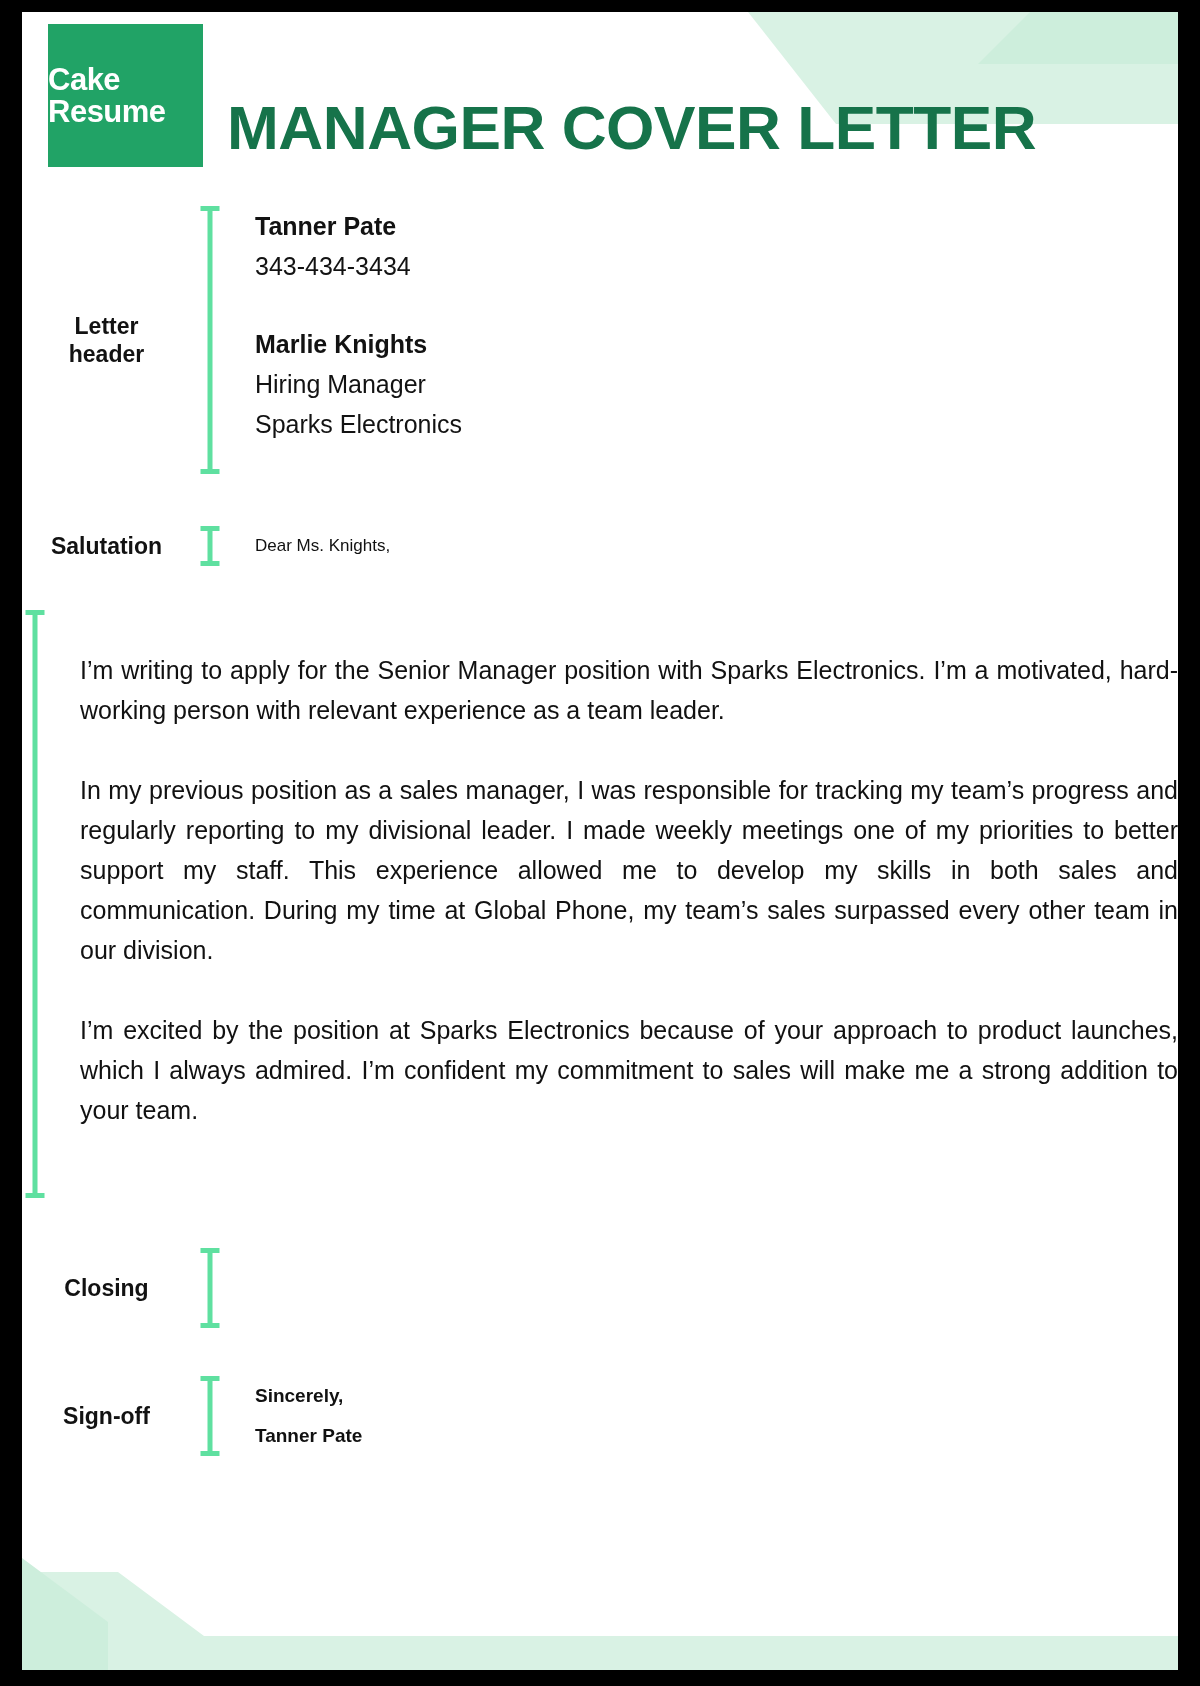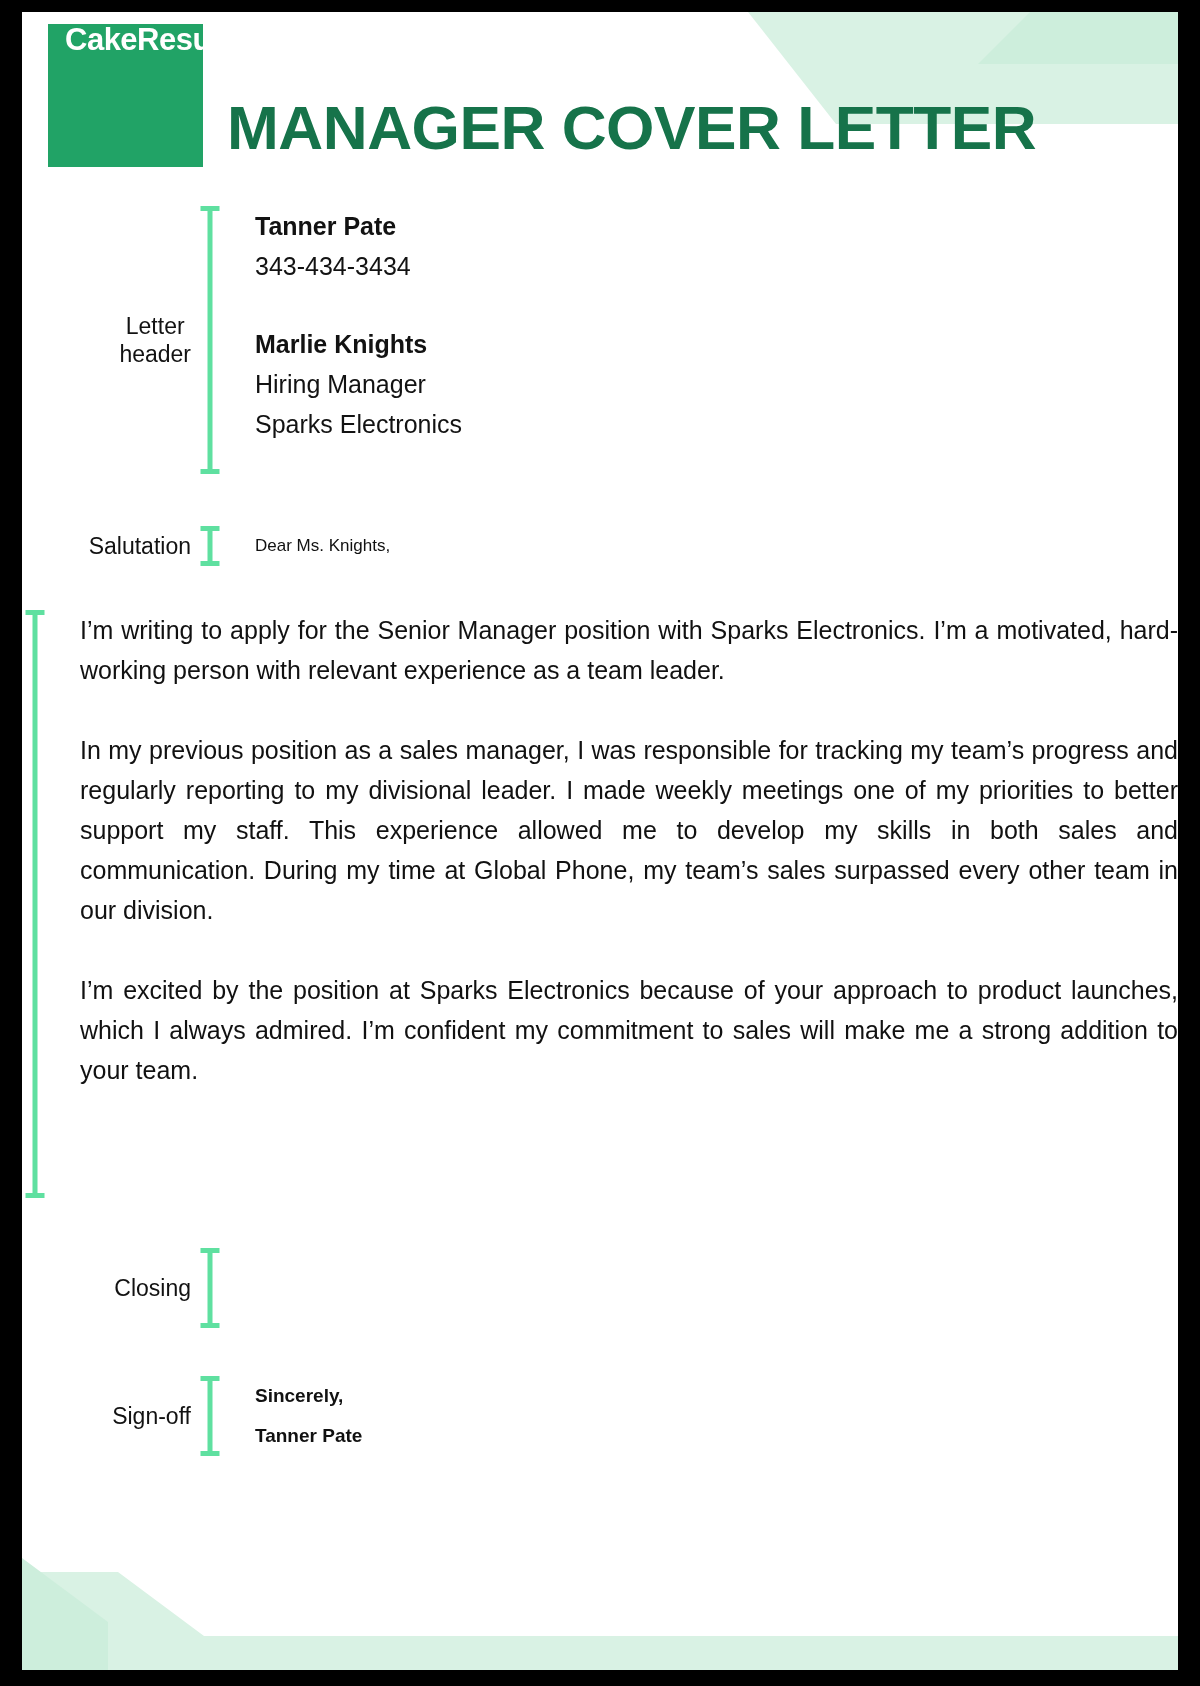--- a/index.html
+++ b/index.html
@@ -77,23 +77,22 @@
     height: 180px;
   }
   .logo-block {
     position: absolute;
     left: 26px;
     top: 12px;
     width: 155px;
     height: 143px;
     background: #21a366;
     display: flex;
-    flex-direction: row;
-    justify-content: space-between;
-    padding-left: 17px;
+    flex-direction: column;
+    justify-content: center;
   }
   .logo-line {
     color: #ffffff;
     font-size: 31px;
     font-weight: bold;
     line-height: 1.03;
     letter-spacing: -0.5px;
   }
   .title {
     position: absolute;
@@ -120,26 +119,26 @@
   .section-row {
     display: flex;
     align-items: stretch;
     position: relative;
   }
 
   .section-label {
     width: 175px;
     flex: 0 0 175px;
     font-size: 23px;
-    font-weight: normal;
+    font-weight: bold;
     color: #121212;
     line-height: 1.22;
     display: flex;
     align-items: center;
-    justify-content: flex-end;
+    justify-content: center;
     text-align: center;
     padding-right: 6px;
   }
 
   
   .bracket {
     flex: 0 0 26px;
     width: 26px;
     position: relative;
     display: flex;
@@ -191,20 +190,21 @@
   }
 
   
   .row-content { margin-top: 44px; }
   .row-content .bracket-wrap { height: 588px; }
   .para {
     font-size: 25px;
     line-height: 40px;
     text-align: justify;
     color: #111111;
+    margin-top: 40px;
   }
   .para + .para { margin-top: 40px; }
 
   
   .row-closing { margin-top: 50px; }
   .row-closing .bracket-wrap { height: 80px; }
 
   
   .row-signoff { margin-top: 48px; }
   .row-signoff .bracket-wrap { height: 80px; }

